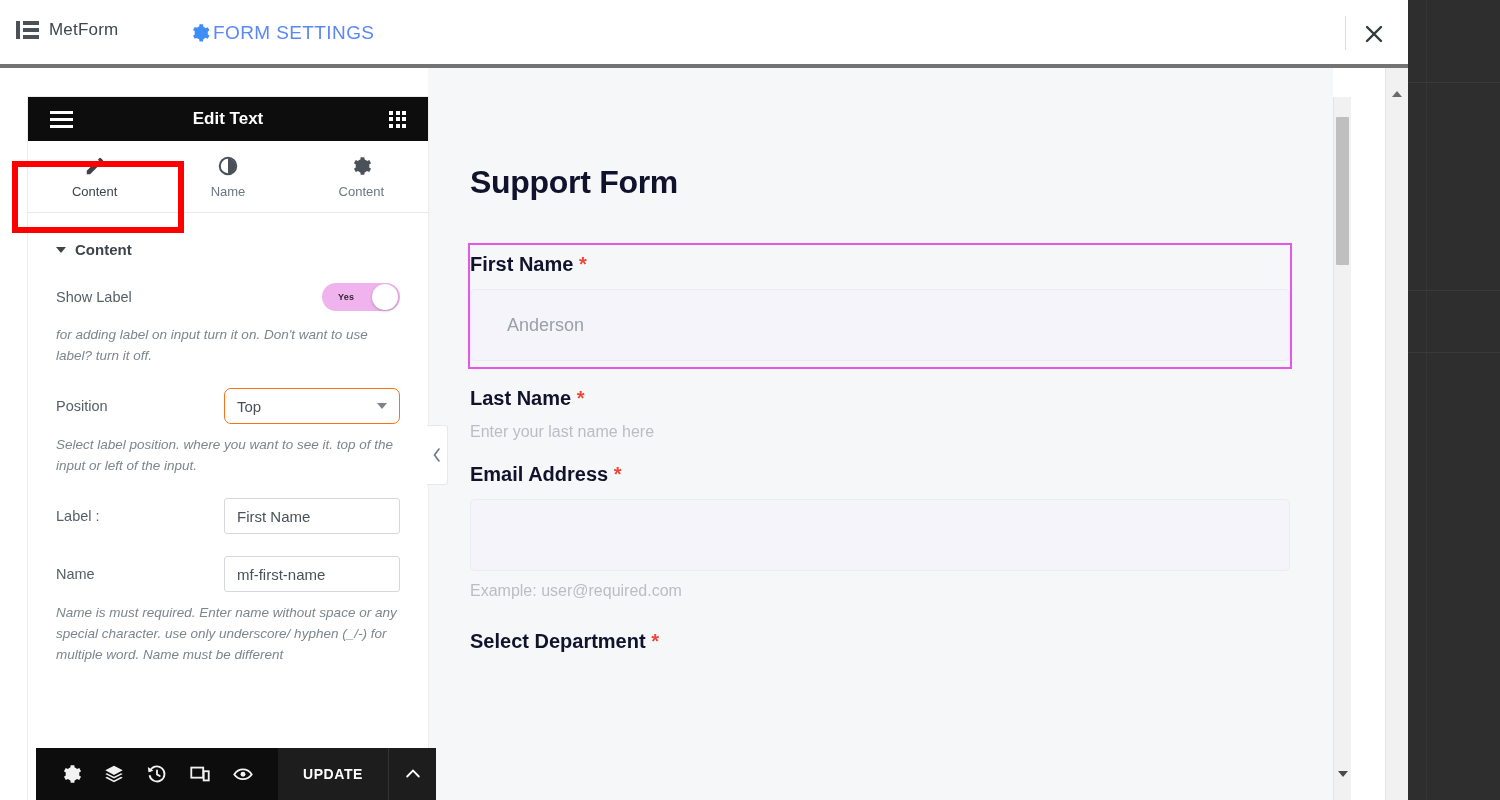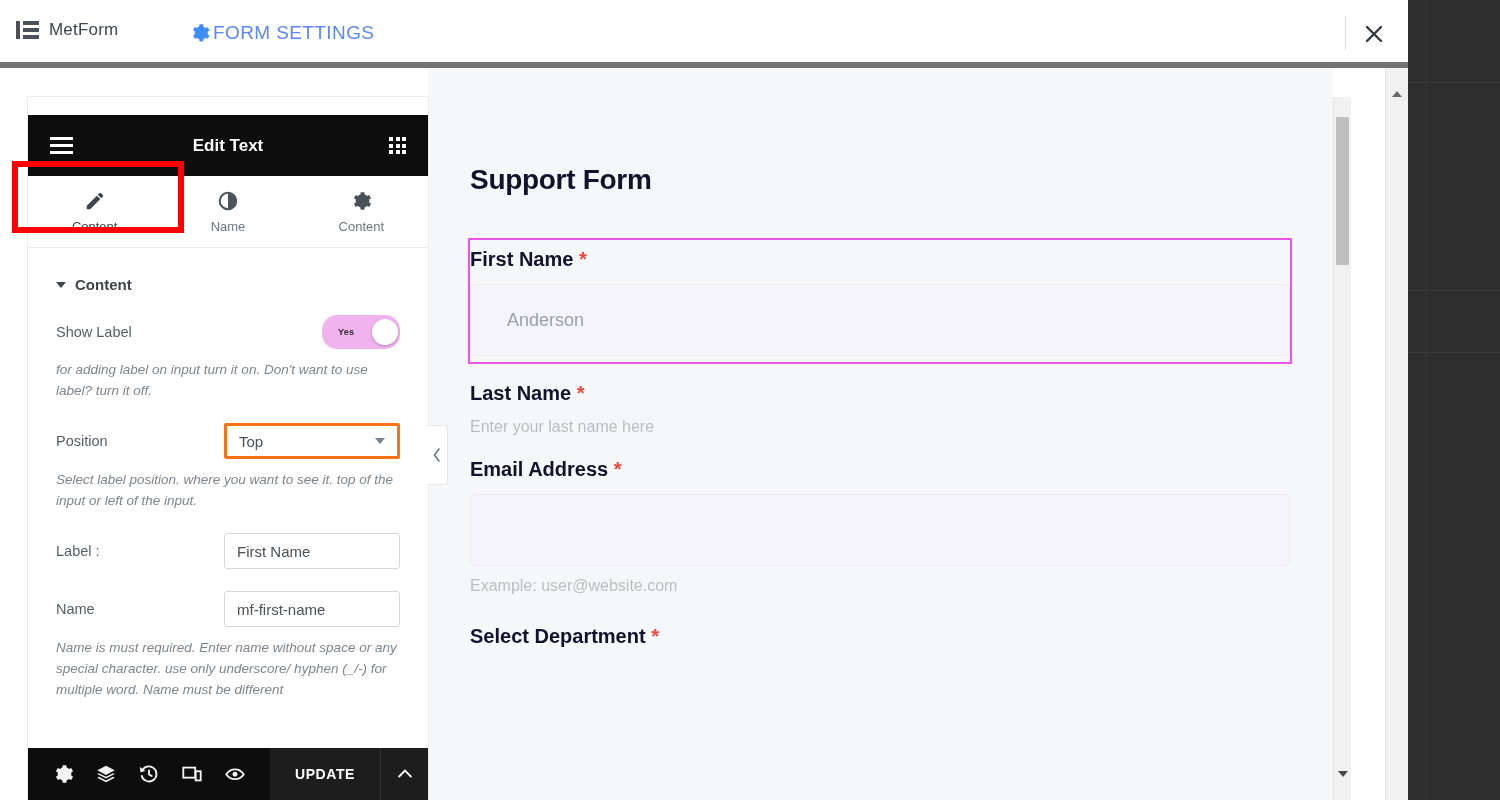--- a/index.html
+++ b/index.html
@@ -23,21 +23,21 @@
     width: 1408px; height: 800px;
     background: #ffffff;
     overflow: hidden;
   }
 
   
   #topbar {
     position: absolute; left: 0; top: 0;
     width: 1408px; height: 68px;
     background: #ffffff;
-    border-bottom: 6px solid #737373;
+    border-bottom: 4px solid #737373;
   }
   #brand {
     position: absolute; left: 16px; top: 20px;
     display: flex; align-items: center; gap: 10px;
   }
   .list-icon { display: flex; align-items: center; gap: 3px; }
   .list-icon .bar-v { width: 4px; height: 18px; background: #4a5159; }
   .list-icon .bars { display: flex; flex-direction: column; gap: 3px; }
   .list-icon .bars i { display: block; width: 16px; height: 4px; background: #4a5159; }
   #brand-name { font-size: 17px; color: #3f4650; letter-spacing: .2px; }
@@ -62,24 +62,23 @@
   }
 
   
   #panel {
     position: absolute; left: 28px; top: 97px;
     width: 400px; height: 703px;
     background: #ffffff;
     box-shadow: 0 0 0 1px #ececec;
   }
   #panel-header {
-    height: 61px; background: #0d0d0d;
+    height: 44px; background: #0d0d0d;
     display: flex; align-items: center; justify-content: space-between;
     padding: 14px 22px;
-    margin-top: 18px;
   }
   #panel-header .title {
     font-size: 17px; font-weight: bold; color: #ffffff;
     position: absolute; left: 0; right: 0; text-align: center;
     pointer-events: none;
   }
   .hamburger { display: flex; flex-direction: column; gap: 4px; cursor: pointer; z-index: 2; }
   .hamburger i { display: block; width: 23px; height: 3px; background: #ffffff; }
   .grid-icon { display: grid; grid-template-columns: repeat(3, 4px); gap: 2.5px; cursor: pointer; z-index: 2; }
   .grid-icon i { display: block; width: 4px; height: 4px; background: #ffffff; }
@@ -127,40 +126,40 @@
     display: flex; align-items: center; justify-content: space-between;
     margin-top: 22px; min-height: 34px;
   }
   .row-label { font-size: 14.5px; color: #565f68; }
   .hint {
     font-size: 13.5px; font-style: italic; color: #7d858d;
     line-height: 21px; margin-top: 10px;
   }
 
   .toggle {
-    width: 78px; height: 34px; border-radius: 15px;
+    width: 78px; height: 28px; border-radius: 15px;
     background: #f0b3ee;
     position: relative; cursor: pointer;
     display: flex; align-items: center;
   }
   .toggle .yes {
     position: absolute; left: 16px;
     font-size: 9px; font-weight: bold; color: #2a2a2a;
     letter-spacing: .3px;
   }
   .toggle .knob {
     position: absolute; right: 2px;
     width: 26px; height: 26px; border-radius: 50%;
     background: #ffffff;
     box-shadow: 0 1px 3px rgba(0,0,0,.25);
   }
 
   .select-box {
     width: 176px; height: 36px;
-    border: 3px solid #f97316; border-radius: 2px;
+    border: 1px solid #f97316; border-radius: 7px;
     background: #fff;
     display: flex; align-items: center; justify-content: space-between;
     padding: 0 12px;
     font-size: 15px; color: #4a5159;
     cursor: pointer;
   }
   .caret-sm {
     width: 0; height: 0;
     border-left: 5px solid transparent;
     border-right: 5px solid transparent;
@@ -171,21 +170,21 @@
     border: 1px solid #d5d8dc; border-radius: 3px;
     background: #fff;
     padding: 0 12px;
     font-size: 15px; color: #4a5159;
     font-family: "Liberation Sans", sans-serif;
     outline: none;
   }
 
   
   #panel-footer {
-    position: absolute; left: 0; bottom: 0;
+    position: absolute; left: 8px; bottom: 0;
     width: 400px; height: 52px;
     background: #0d0d0d;
     display: flex; align-items: stretch;
   }
   #footer-icons {
     flex: 1; display: flex; align-items: center;
     justify-content: space-around; padding: 0 14px;
   }
   .f-icon { width: 22px; height: 22px; cursor: pointer; opacity: .95; }
   #update-btn {
@@ -215,21 +214,21 @@
 
   
   #canvas {
     position: absolute; left: 428px; top: 68px;
     width: 905px; height: 732px;
     background: #f6f7f9;
     overflow: hidden;
   }
   #form-wrap { padding: 96px 0 0 42px; width: 862px; }
   #form-title {
-    font-size: 28px; font-weight: bold; color: #10132b;
+    font-size: 32px; font-weight: bold; color: #10132b;
     letter-spacing: -.3px;
     margin-bottom: 44px;
   }
   .field { position: relative; margin-bottom: 14px; padding: 6px 0 2px; }
   .field.selected {
     outline: 2px solid #e855e8;
     padding: 8px 0 6px;
   }
   .field-label {
     font-size: 20px; font-weight: bold; color: #10132b;
@@ -366,21 +365,21 @@
         </div>
 
         <div class="field">
           <div class="field-label">
             <span>Email Address</span>
             <span class="req">*</span>
           </div>
           <div class="field-input">
             <span></span>
           </div>
-          <div class="field-help">Example: user@website.com</div>
+          <div class="field-help">Example: user@required.com</div>
         </div>
 
         <div class="field">
           <div class="field-label cut">
             <span>Select Department</span>
             <span class="req">*</span>
           </div>
         </div>
 
       </div>

